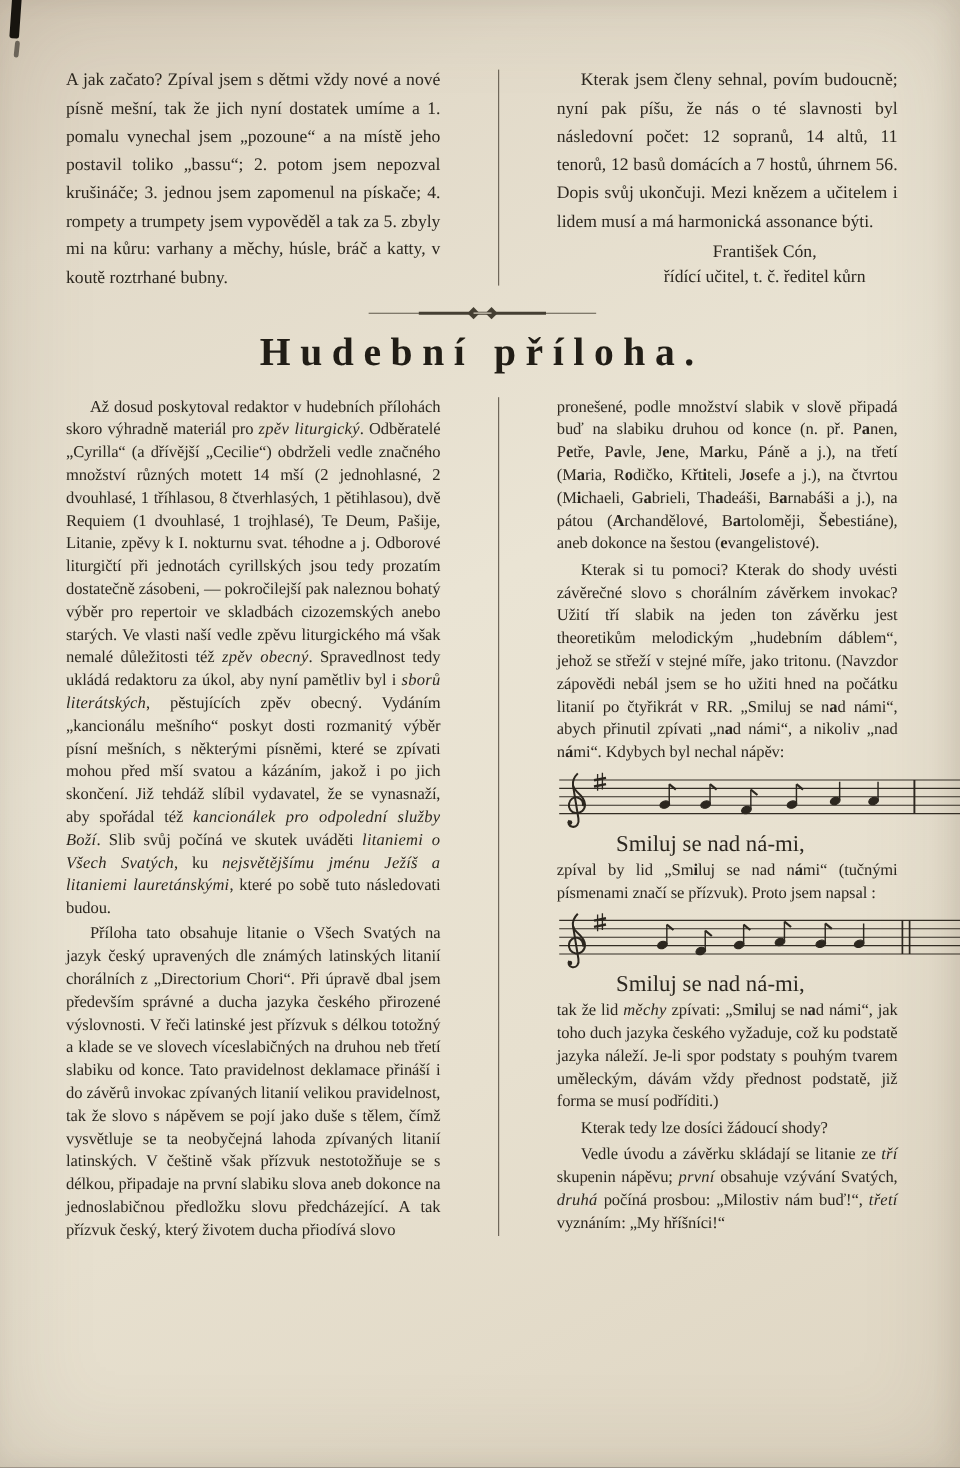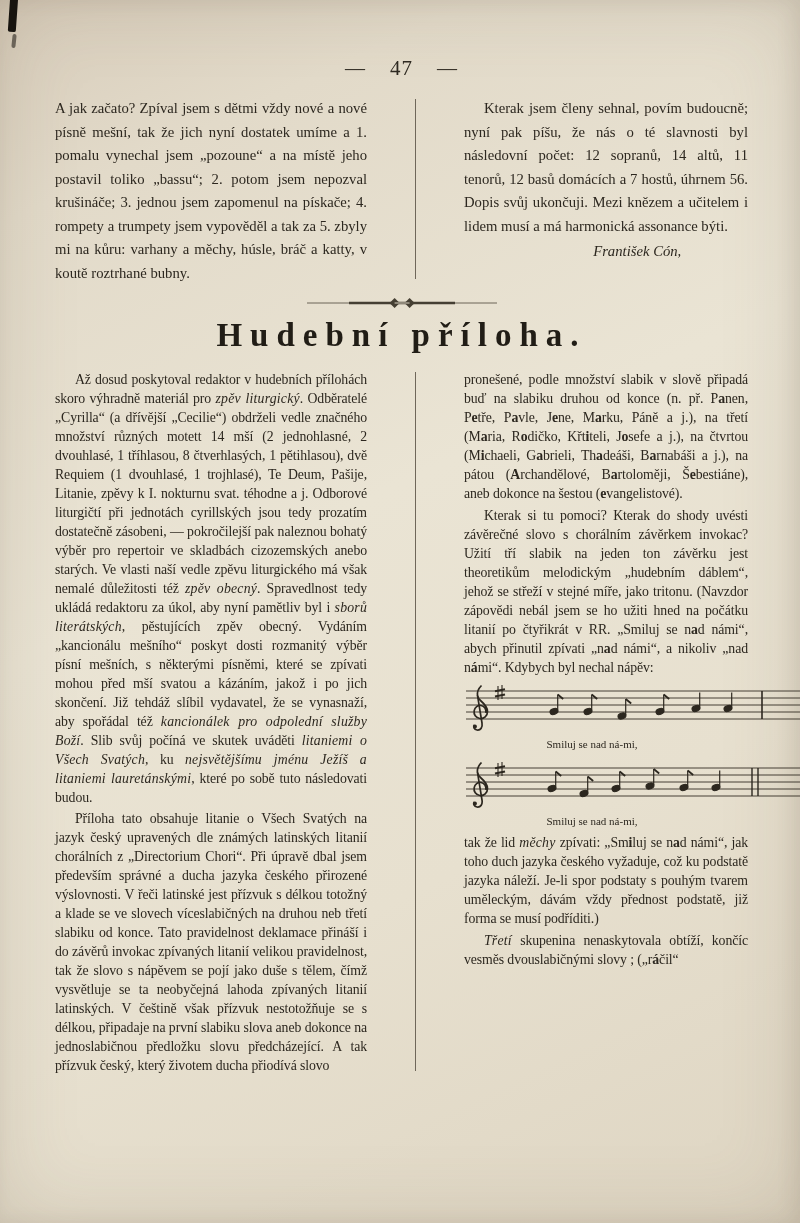--- a/index.html
+++ b/index.html
@@ -26,60 +26,58 @@
   .cols{display:flex;align-items:flex-start;gap:36px;}
   .colL{width:312px;flex:none;}
   .divider-rule{flex:none;width:1px;background:#6f675a;align-self:stretch;margin:2px 12px 6px 12px;}
   .colR{flex:1;min-width:0;}
   
   .intro{font-size:14.7px;line-height:23.5px;}
   .intro p{margin:0;text-align:justify;}
   .indent{text-indent:20px;}
   .noindent{text-indent:0;}
   .signature{margin:3px 0 0 auto;width:78%;text-align:center;line-height:20.5px;font-size:14.7px;}
-  .sig-name{font-style:italic;}
+  .sig-name{}
   
   .ornament{text-align:center;margin:10px 0 2px 0;height:12px;}
   
   .title{
     margin:10px 0 16px 0;text-align:center;
     font-size:33px;font-weight:700;letter-spacing:8px;color:#211d16;
   }
   
   .body{font-size:13.8px;line-height:19px;}
   .body p{margin:0 0 2px 0;text-align:justify;letter-spacing:-0.1px;}
   .body .colR p{margin-bottom:3px;}
   .body i{letter-spacing:.2px;}
   .body b{font-weight:700;}
   figure.music{margin:6px 0 2px 0;text-align:center;}
   figure.music svg{display:block;margin:0 auto;}
-  figure.music figcaption{font-size:11px;margin-top:2px;transform:translateX(-14px);}
+  figure.music figcaption{font-size:19px;margin-top:2px;transform:translateX(-14px);}
   .staff-ink{stroke:#332d24;}
 </style>
 </head>
 <body>
 
 <div class="page">
 
   <div class="smudge s1"></div>
   <div class="smudge s2"></div>
 
-  <header class="pageno">
-    <span>—</span><span class="num">47</span><span>—</span>
-  </header>
 
   <section class="cols intro">
     <div class="colL">
       <p class="noindent">A jak začato? Zpíval jsem s dětmi vždy nové a nové písně mešní, tak že jich nyní dostatek umíme a 1. pomalu vynechal jsem „pozoune“ a na místě jeho postavil toliko „bassu“; 2. potom jsem nepozval krušináče; 3. jednou jsem zapomenul na pískače; 4. rompety a trumpety jsem vypověděl a tak za 5. zbyly mi na kůru: varhany a měchy, húsle, bráč a katty, v koutě roztrhané bubny.</p>
     </div>
     <div class="divider-rule"></div>
     <div class="colR">
       <p class="indent">Kterak jsem členy sehnal, povím budoucně; nyní pak píšu, že nás o té slavnosti byl následovní počet: 12 sopranů, 14 altů, 11 tenorů, 12 basů domácích a 7 hostů, úhrnem 56. Dopis svůj ukončuji. Mezi knězem a učitelem i lidem musí a má harmonická assonance býti.</p>
       <div class="signature">
         <div class="sig-name">František Cón,</div>
+        <div class="sig-role">řídící učitel, t. č. ředitel kůrn</div>
       </div>
     </div>
   </section>
 
   <div class="ornament">
     <svg width="190" height="12" viewBox="0 0 190 12">
       <line x1="0" y1="6" x2="190" y2="6" stroke="#5e574a" stroke-width="0.9"></line>
       <line x1="42" y1="6" x2="148" y2="6" stroke="#453f33" stroke-width="2.4"></line>
       <rect x="84" y="2.4" width="7.2" height="7.2" transform="rotate(45 87.6 6)" fill="#453f33"></rect>
       <rect x="99" y="2.4" width="7.2" height="7.2" transform="rotate(45 102.6 6)" fill="#453f33"></rect>
@@ -147,20 +145,21 @@
             <g>
                 <ellipse cx="264" cy="25.5" rx="4.1" ry="2.9" transform="rotate(-18 264 25.5)"></ellipse>
                 <line x1="267.7" y1="24.5" x2="267.7" y2="9.5" stroke-width="1.2"></line>
               </g>
           </g>
           <line x1="298" y1="8" x2="298" y2="36" stroke="#2c271f" stroke-width="1.6"></line>
         </svg>
         <figcaption>Smiluj se nad ná-mi,</figcaption>
       </figure>
 
+      <p class="noindent">zpíval by lid „Sm<b>i</b>luj se nad n<b>á</b>mi“ (tučnými písmenami značí se přízvuk). Proto jsem napsal :</p>
 
       <figure class="music">
         <svg width="340" height="50" viewBox="0 0 340 50">
           <g class="staff-ink" stroke-width="0.9">
             <line x1="2" y1="8" x2="338" y2="8"></line>
               <line x1="2" y1="15" x2="338" y2="15"></line>
             <line x1="2" y1="22" x2="338" y2="22"></line>
               <line x1="2" y1="29" x2="338" y2="29"></line>
             <line x1="2" y1="36" x2="338" y2="36"></line>
           </g>
@@ -208,17 +207,18 @@
           </g>
           <g stroke="#2c271f">
             <line x1="288" y1="8" x2="288" y2="36" stroke-width="1.4"></line>
             <line x1="294" y1="8" x2="294" y2="36" stroke-width="1.4"></line>
           </g>
         </svg>
         <figcaption>Smiluj se nad ná-mi,</figcaption>
       </figure>
 
       <p class="noindent">tak že lid <i>měchy</i> zpívati: „Sm<b>i</b>luj se n<b>a</b>d námi“, jak toho duch jazyka českého vyžaduje, což ku podstatě jazyka náleží. Je-li spor podstaty s pouhým tvarem uměleckým, dávám vždy přednost podstatě, již forma se musí podříditi.)</p>
-      <p class="indent"><i>Třetí</i> skupenina nenaskytovala obtíží, končíc vesměs dvouslabičnými slovy ; („r<b>á</b>čil“</p>
+      <p class="indent">Kterak tedy lze dosíci žádoucí shody?</p>
+      <p class="indent">Vedle úvodu a závěrku skládají se litanie ze <i>tří</i> skupenin nápěvu; <i>první</i> obsahuje vzývání Svatých, <i>druhá</i> počíná prosbou: „Milostiv nám buď!“, <i>třetí</i> vyznáním: „My hříšníci!“</p>
     </div>
   </section>
 
 </div>
 
 </body></html>

